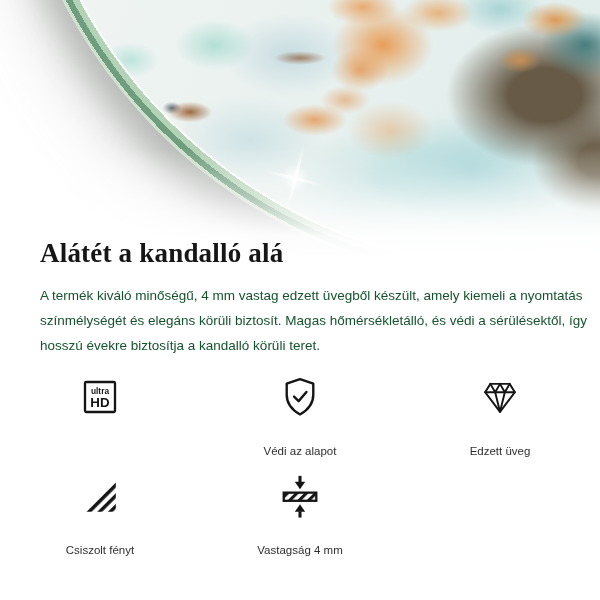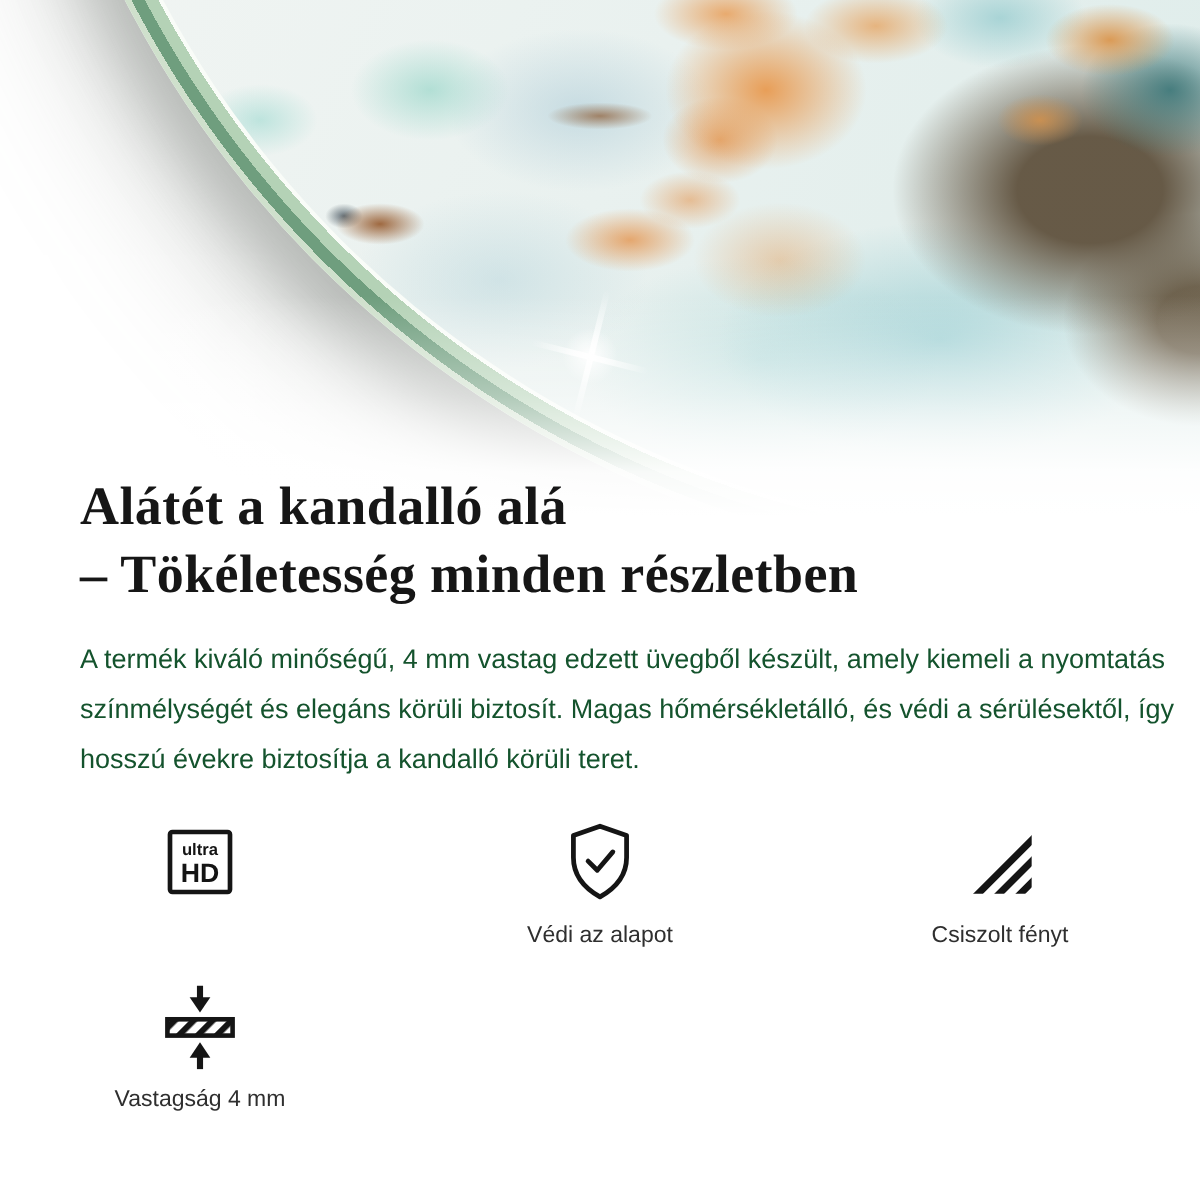--- a/index.html
+++ b/index.html
@@ -71,21 +71,21 @@
     font-weight:700;font-size:27px;line-height:34px;color:#161616;letter-spacing:0.2px;
   }
   .lead{margin-top:13px;font-size:13.5px;line-height:25px;color:#14532d;}
   .lead div{white-space:nowrap;}
 
   
   .features{
     display:grid;grid-template-columns:repeat(3,1fr);
     row-gap:15px;margin:17px -40px 0;
   }
-  .feature{display:flex;flex-direction:column;align-items:center;text-align:center;}
+  .feature{display:flex;flex-direction:column;align-items:center;text-align:center;gap:17px;}
   .icon-box{height:44px;display:flex;align-items:center;justify-content:center;}
   .feature-label{margin-top:8px;font-size:11.5px;line-height:15px;color:#2f2f2f;}
   svg{display:block;}
   .uhd-top{font:700 10px "Liberation Sans",sans-serif;fill:#141414;}
   .uhd-bottom{font:700 16px "Liberation Sans",sans-serif;fill:#141414;}
 </style>
 </head>
 <body>
 
 <div class="hero">
@@ -97,21 +97,20 @@
       <div class="ray-h"></div>
       <div class="ray-v"></div>
   </div>
   <div class="hero-fade"></div>
 </div>
 
 <div class="content">
 
   <h1>
     <span>Alátét a kandalló alá</span><br>
-    <span>– Tökéletesség minden részletben</span>
   </h1>
 
   <div class="lead">
     <div>A termék kiváló minőségű, 4 mm vastag edzett üvegből készült, amely kiemeli a nyomtatás</div>
     <div>színmélységét és elegáns körüli biztosít. Magas hőmérsékletálló, és védi a sérülésektől, így</div>
     <div>hosszú évekre biztosítja a kandalló körüli teret.</div>
   </div>
 
   <div class="features">
 
@@ -129,20 +128,31 @@
     <div class="feature">
       <div class="icon-box">
         <svg width="44" height="44" viewBox="0 0 48 48" fill="none" stroke="#151515" stroke-width="2.6" stroke-linejoin="round" stroke-linecap="round">
           <path d="M24 4.5 L38.5 9.5 V21.5 C38.5 31 32.5 38.2 24 43 C15.5 38.2 9.5 31 9.5 21.5 V9.5 Z"></path>
           <path d="M17.5 23.5 L22.5 28.5 L31 18.5"></path>
         </svg>
       </div>
       <div class="feature-label">Védi az alapot</div>
     </div>
 
+    <div class="feature">
+      <div class="icon-box">
+        <svg width="42" height="42" viewBox="0 0 48 48" fill="none" stroke="#151515" stroke-width="2.2" stroke-linejoin="round" stroke-linecap="round">
+          <path d="M13 9 H35 L41 18.5 L24 41 L7 18.5 Z"></path>
+          <path d="M7 18.5 H41"></path>
+          <path d="M13 9 L18.5 18.5 L24 9 L29.5 18.5 L35 9"></path>
+          <path d="M18.5 18.5 L24 41 M29.5 18.5 L24 41"></path>
+        </svg>
+      </div>
+      <div class="feature-label">Edzett üveg</div>
+    </div>
 
     <div class="feature">
       <div class="icon-box">
         <svg width="40" height="40" viewBox="0 0 48 48">
           <defs>
             <pattern id="hatchA" width="9" height="9" patternUnits="userSpaceOnUse" patternTransform="rotate(45)">
               <rect x="0" y="0" width="4.2" height="9" fill="#151515"></rect>
             </pattern>
           </defs>
           <path d="M5 43 L43 7 L43 43 Z" fill="url(#hatchA)"></path>

